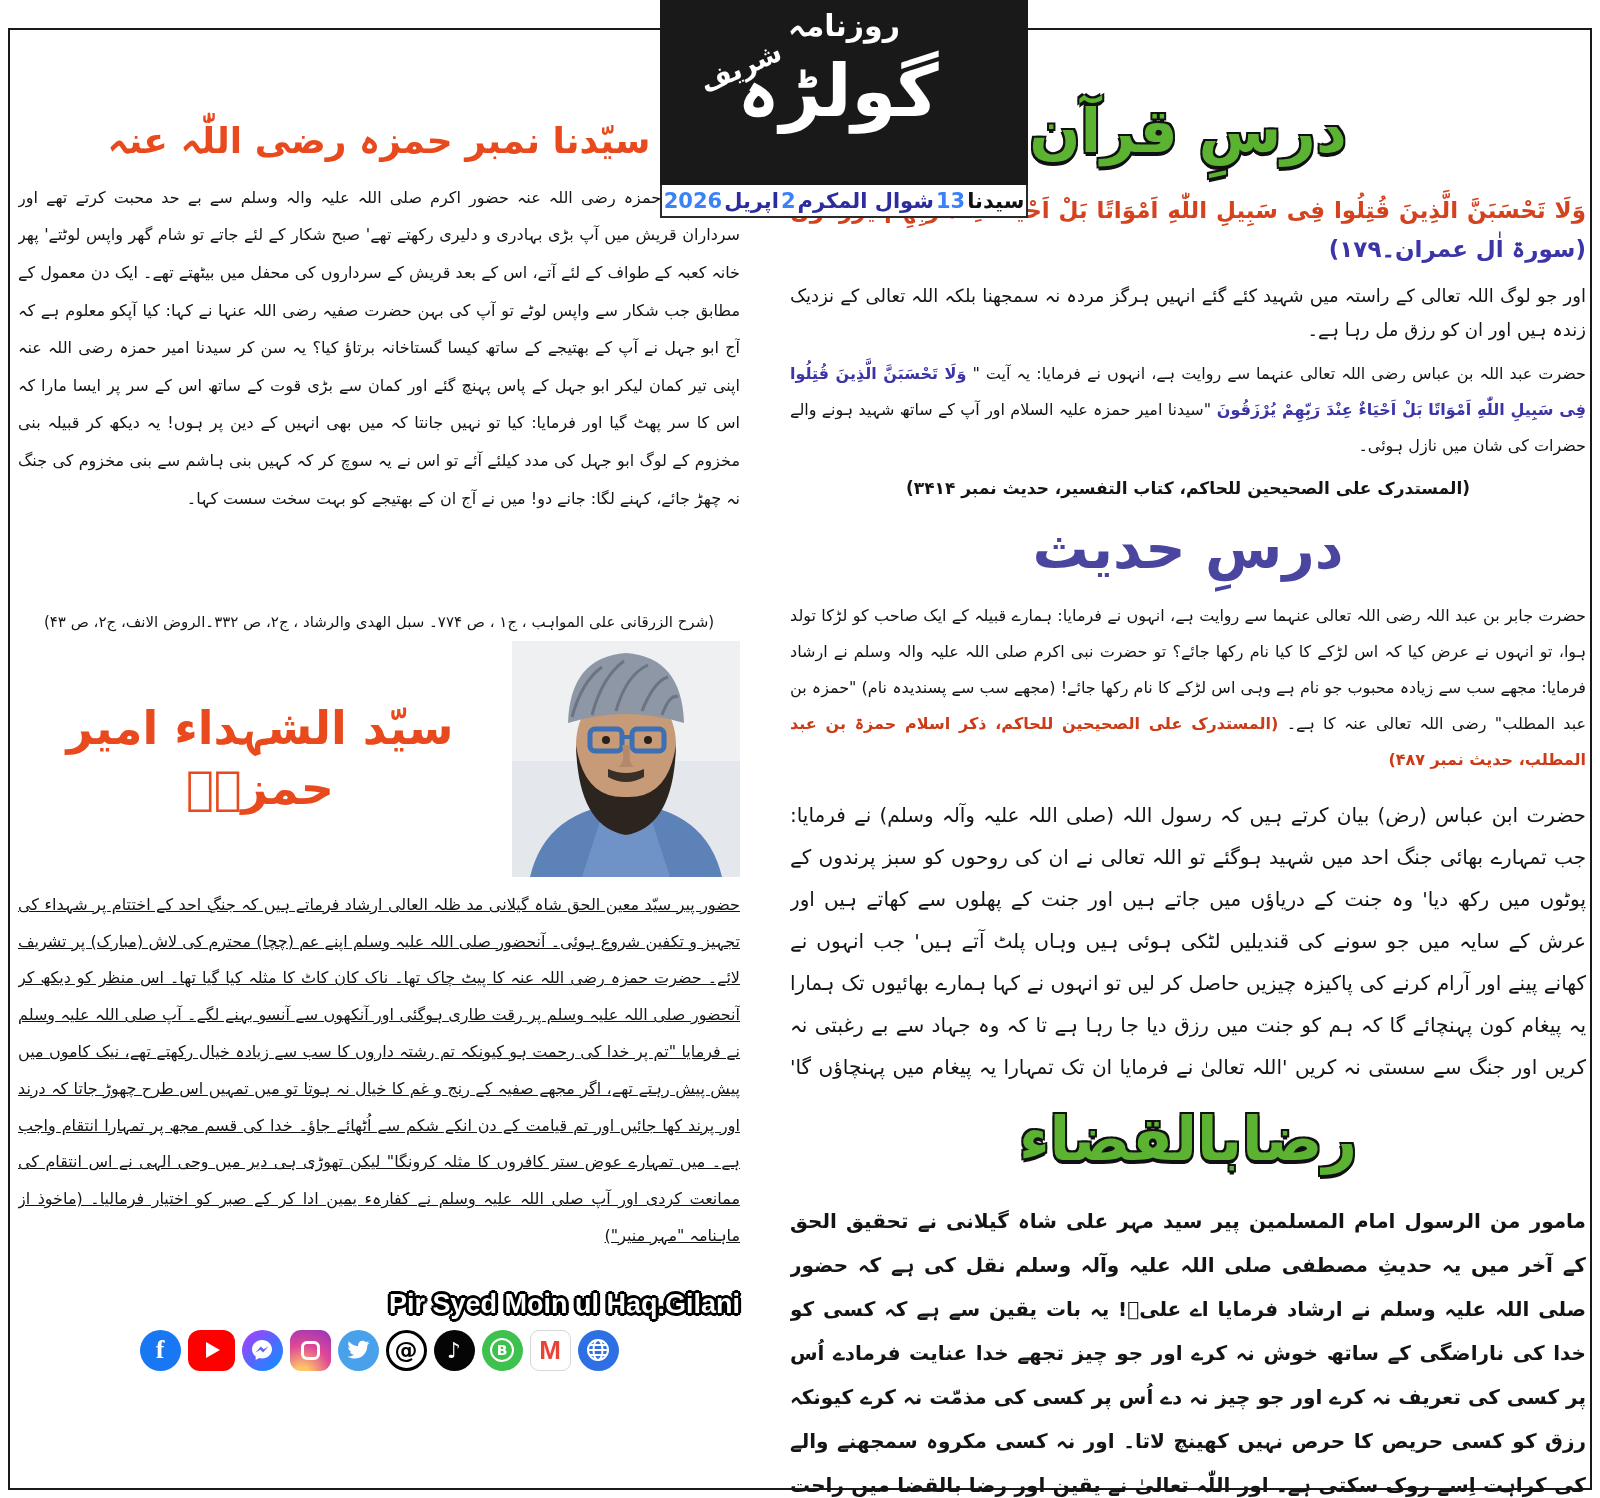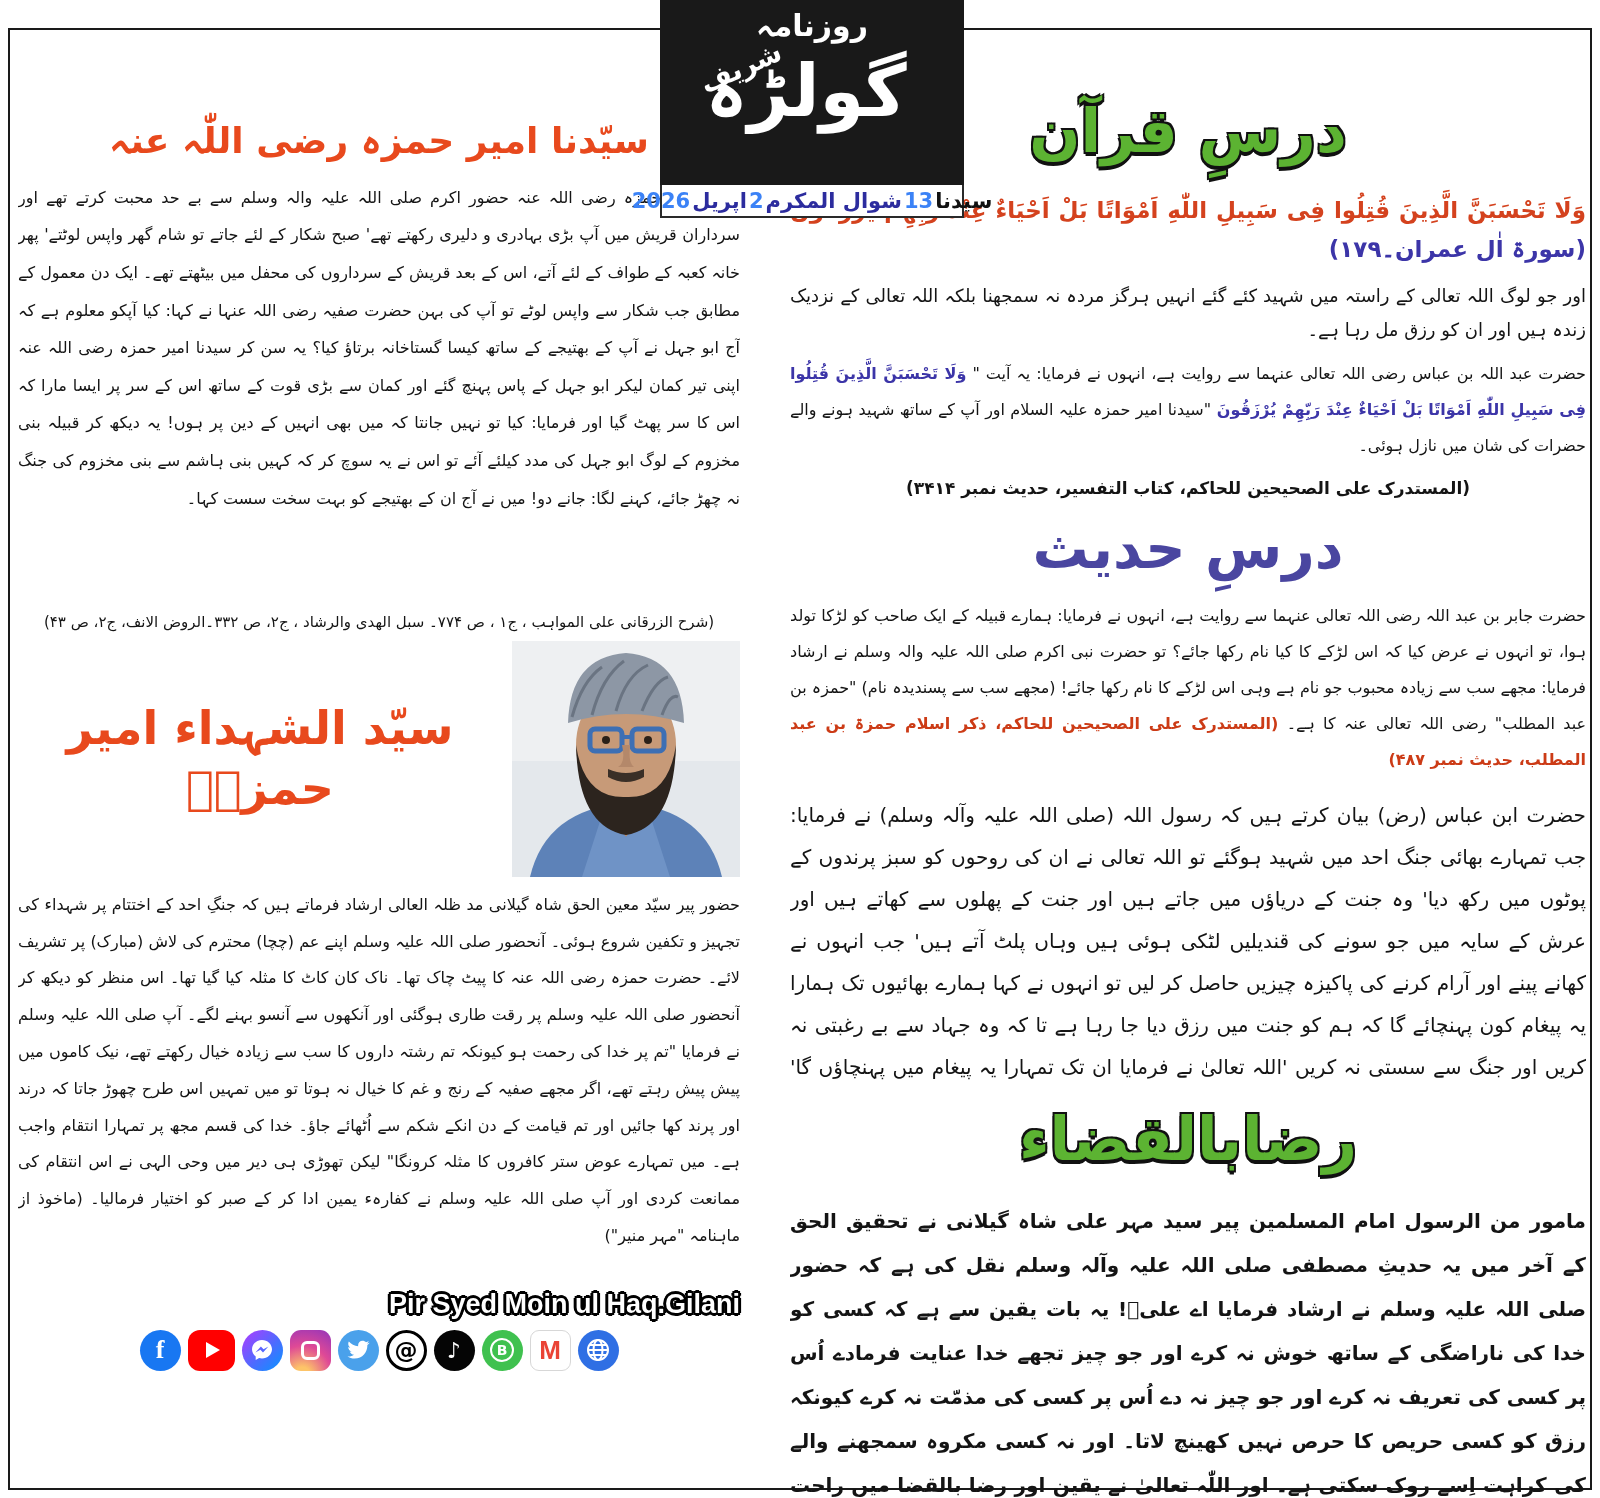--- a/index.html
+++ b/index.html
@@ -1,21 +1,21 @@
 <!DOCTYPE html>
 <html lang="ur"><head>
 <meta charset="utf-8">
 <style>
   * { margin:0; padding:0; box-sizing:border-box; }
   body { background:#fff; font-family:"DejaVu Sans", sans-serif; }
   .page { position:relative; width:1600px; height:1498px; background:#fff; overflow:hidden; }
   .frame { position:absolute; left:8px; right:8px; top:28px; bottom:8px; border:2px solid #1a1a1a; z-index:0; }
 
   
-  .masthead { position:absolute; left:660px; top:0; width:304px; z-index:3; }
+  .masthead { position:absolute; left:660px; top:0; width:368px; z-index:3; }
   .mast-black { position:relative; background:#191919; height:185px; color:#fff; overflow:hidden; }
   .mast-daily { text-align:center; padding-top:8px; font-size:30px; font-weight:bold; direction:rtl; }
   .mast-title { position:absolute; right:12px; left:0; top:48px; text-align:center; font-size:72px; font-weight:bold; direction:rtl; line-height:1.2; }
   .mast-sharif { position:absolute; left:38px; top:52px; font-size:27px; font-weight:bold; transform:rotate(-24deg); direction:rtl; }
   .date-bar { background:#fff; border:2px solid #2a2a2a; border-top:none; height:33px; display:flex; align-items:center; justify-content:center; direction:rtl; font-size:21px; font-weight:bold; white-space:nowrap; }
   .date-bar span { margin:0 1px; }
   .d-black { color:#111; } .d-red { color:#3b82f6; } .d-blue { color:#2c2c9e; }
 
   
   .col { position:absolute; z-index:1; direction:rtl; }
@@ -41,21 +41,21 @@
   .cite-line    { font-size:17px; font-weight:bold; margin:4px 0 0; }
   .rc-para1     { font-size:16px; line-height:2.25; height:188px; overflow:hidden; }
   .rc-para2     { font-size:20px; line-height:2.1;  height:302px; overflow:hidden; margin-top:8px; }
   .raza-body    { font-size:20px; font-weight:bold; line-height:2.2; height:332px; overflow:hidden; }
 
   .lc-para1 { font-size:16px; line-height:2.35; height:428px; overflow:hidden; }
   .lc-cite  { font-size:15px; text-align:center; margin:6px 0 10px; color:#141414; }
   .figure-row { display:flex; direction:rtl; align-items:center; margin:8px 0 10px; }
   .fig-head { flex:1; }
   .photo { width:228px; height:236px; flex:0 0 228px; margin-left:10px; }
-  .lc-para2 { font-size:16px; line-height:2.3; height:392px; overflow:hidden; }
+  .lc-para2 { font-size:16px; line-height:2.3; height:392px; overflow:hidden;text-decoration:underline; }
 
   
   .footer-name { direction:ltr; text-align:right; font-family:"Liberation Sans", sans-serif; font-size:27px; font-weight:bold; color:#fff; margin-top:10px;
                  text-shadow:-2px -2px 0 #000, 2px -2px 0 #000, -2px 2px 0 #000, 2px 2px 0 #000, 0 3px 0 #000, 3px 0 0 #000, -3px 0 0 #000, 0 -3px 0 #000; }
   .social-row { direction:ltr; display:flex; justify-content:center; gap:7px; margin-top:10px; }
   .si { width:41px; height:41px; border-radius:50%; display:flex; align-items:center; justify-content:center; color:#fff; font-weight:bold; position:relative; flex:0 0 auto; }
   .si-fb { background:#1877f2; font-size:26px; font-family:"Liberation Serif", serif; }
   .si-yt { background:#f00; border-radius:12px; width:47px; }
   .si-yt .tri { width:0; height:0; border-top:8px solid transparent; border-bottom:8px solid transparent; border-left:14px solid #fff; margin-left:3px; }
   .si-ms { background:linear-gradient(135deg,#b13bff 0%, #4d6bff 55%, #0695ff 100%); }
@@ -118,21 +118,21 @@
     <p class="urdu rc-para2">
       <span>حضرت ابن عباس (رض) بیان کرتے ہیں کہ رسول اللہ (صلی اللہ علیہ وآلہ وسلم) نے فرمایا: جب تمہارے بھائی جنگ احد میں شہید ہوگئے تو اللہ تعالی نے ان کی روحوں کو سبز پرندوں کے پوٹوں میں رکھ دیا' وہ جنت کے دریاؤں میں جاتے ہیں اور جنت کے پھلوں سے کھاتے ہیں اور عرش کے سایہ میں جو سونے کی قندیلیں لٹکی ہوئی ہیں وہاں پلٹ آتے ہیں' جب انہوں نے کھانے پینے اور آرام کرنے کی پاکیزہ چیزیں حاصل کر لیں تو انہوں نے کہا ہمارے بھائیوں تک ہمارا یہ پیغام کون پہنچائے گا کہ ہم کو جنت میں رزق دیا جا رہا ہے تا کہ وہ جہاد سے بے رغبتی نہ کریں اور جنگ سے سستی نہ کریں 'اللہ تعالیٰ نے فرمایا ان تک تمہارا یہ پیغام میں پہنچاؤں گا' اس وقت اللہ تعالیٰ نے یہ آیت نازل فرمائی: اور جو لوگ اللہ کی راہ میں قتل کر دیئے گئے ان کو مردہ نہ سمجھو بلکہ وہ زندہ ہیں انہیں ان کے رب کی طرف سے رزق دیا جا رہا ہے۔ </span>
       <span>(سنن ابوداؤد)</span>
     </p>
 
     <h3 class="h-green">رضابالقضاء</h3>
     <p class="urdu raza-body">مامور من الرسول امام المسلمین پیر سید مہر علی شاہ گیلانی نے تحقیق الحق کے آخر میں یہ حدیثِ مصطفی صلی اللہ علیہ وآلہ وسلم نقل کی ہے کہ حضور صلی اللہ علیہ وسلم نے ارشاد فرمایا اے علیؑ! یہ بات یقین سے ہے کہ کسی کو خدا کی ناراضگی کے ساتھ خوش نہ کرے اور جو چیز تجھے خدا عنایت فرمادے اُس پر کسی کی تعریف نہ کرے اور جو چیز نہ دے اُس پر کسی کی مذمّت نہ کرے کیونکہ رزق کو کسی حریص کا حرص نہیں کھینچ لاتا۔ اور نہ کسی مکروہ سمجھنے والے کی کراہت اِسے روک سکتی ہے۔ اور اللّٰہ تعالیٰ نے یقین اور رضا بالقضا میں راحت اور کشادگی رکھّی ہے اور قسمتِ الہیہ پر ناراض ہونے میں غم اور حُزن رکھا ہے۔</p>
   </section>
 
   <section class="col col-left">
-    <h1 class="h-red-lg">سیّدنا امیر حمزہ رضی اللّٰہ عنہ</h1>
+    <h1 class="h-red-lg">سیّدنا نمبر حمزہ رضی اللّٰہ عنہ</h1>
 
     <p class="urdu lc-para1">سیدنا امیر حمزہ رضی اللہ عنہ حضور اکرم صلی اللہ علیہ والہ وسلم سے بے حد محبت کرتے تھے اور سرداران قریش میں آپ بڑی بہادری و دلیری رکھتے تھے' صبح شکار کے لئے جاتے تو شام گھر واپس لوٹتے' پھر خانہ کعبہ کے طواف کے لئے آتے، اس کے بعد قریش کے سرداروں کی محفل میں بیٹھتے تھے۔ ایک دن معمول کے مطابق جب شکار سے واپس لوٹے تو آپ کی بہن حضرت صفیہ رضی اللہ عنہا نے کہا: کیا آپکو معلوم ہے کہ آج ابو جہل نے آپ کے بھتیجے کے ساتھ کیسا گستاخانہ برتاؤ کیا؟ یہ سن کر سیدنا امیر حمزہ رضی اللہ عنہ اپنی تیر کمان لیکر ابو جہل کے پاس پہنچ گئے اور کمان سے بڑی قوت کے ساتھ اس کے سر پر ایسا مارا کہ اس کا سر پھٹ گیا اور فرمایا: کیا تو نہیں جانتا کہ میں بھی انہیں کے دین پر ہوں! یہ دیکھ کر قبیلہ بنی مخزوم کے لوگ ابو جہل کی مدد کیلئے آئے تو اس نے یہ سوچ کر کہ کہیں بنی ہاشم سے بنی مخزوم کی جنگ نہ چھڑ جائے، کہنے لگا: جانے دو! میں نے آج ان کے بھتیجے کو بہت سخت سست کہا۔</p>
     <p class="lc-cite">(شرح الزرقانی علی المواہب ، ج۱ ، ص ۷۷۴۔ سبل الھدی والرشاد ، ج۲، ص ۳۳۲۔الروض الانف، ج۲، ص ۴۳)</p>
 
     <div class="figure-row">
       <svg class="photo" viewBox="0 0 228 236" xmlns="http://www.w3.org/2000/svg">
         <rect width="228" height="236" fill="#eef0f2"></rect>
         <rect y="120" width="228" height="116" fill="#e4e8ec"></rect>
         <path d="M18 236 Q34 168 114 162 Q194 168 210 236 Z" fill="#5d82b8"></path>
         <path d="M92 168 L114 196 L136 168 L136 150 L92 150 Z" fill="#bb8d6c"></path>

